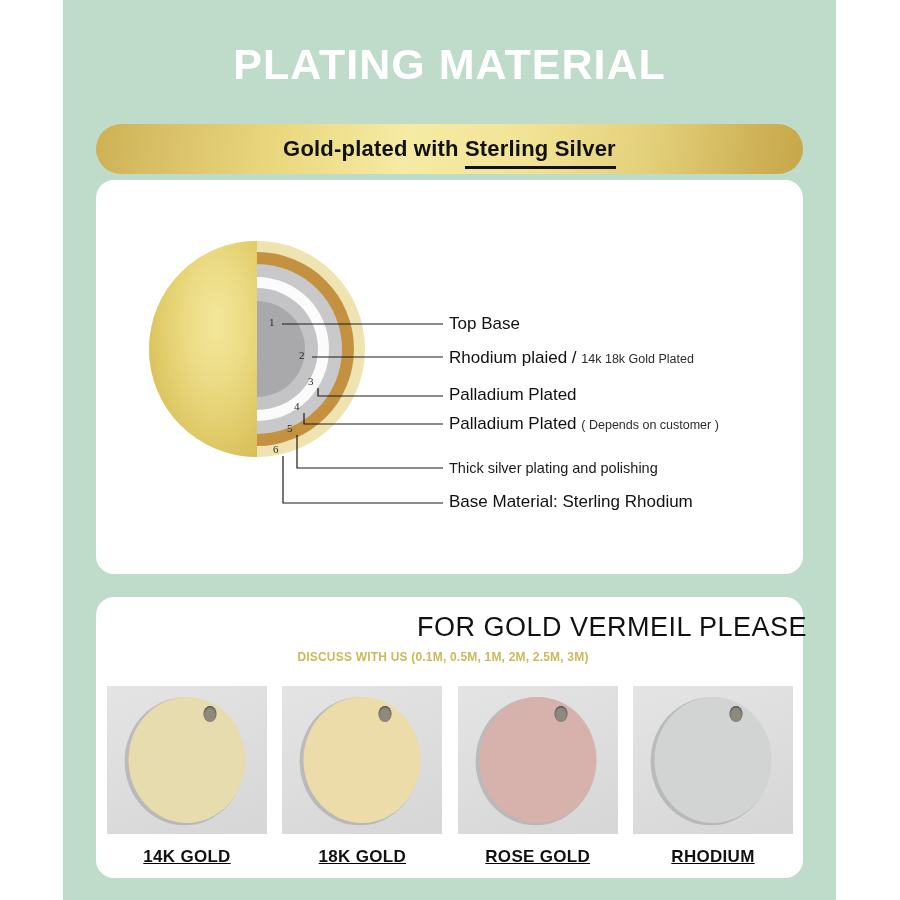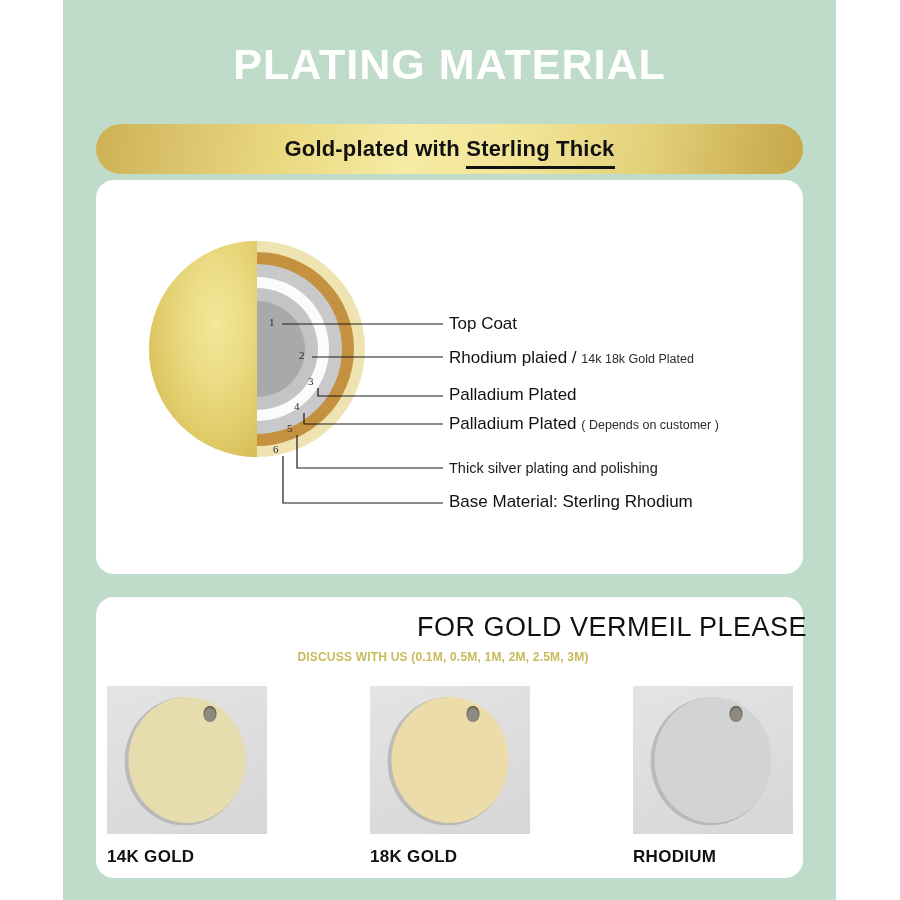--- a/index.html
+++ b/index.html
@@ -223,21 +223,22 @@
     top: 686px;
     width: 686px;
     height: 185px;
     display: flex;
     justify-content: space-between;
   }
   .swatch {
     width: 160px;
     display: flex;
     flex-direction: column;
-    align-items: flex-start;
+    align-items: center;
+    text-decoration: underline;
   }
   .swatch-photo {
     position: relative;
     width: 160px;
     height: 148px;
     background: linear-gradient(160deg, #e4e4e4 0%, #dedede 45%, #d6d6d6 100%);
     overflow: hidden;
   }
   .disc {
     position: absolute;
@@ -282,21 +283,21 @@
 <body>
 
 <div class="page">
 
   <div class="mint-panel"></div>
 
   <div class="header-title">PLATING MATERIAL</div>
 
   <div class="gold-banner">
     <div class="gold-banner-text">
-      <span>Gold-plated with </span><span class="underlined">Sterling Thick</span>
+      <span>Gold-plated with </span><span class="underlined">Sterling Silver</span>
     </div>
   </div>
 
   <div class="main-card"></div>
 
   <div class="sphere-wrap">
     <div class="sphere-layer layer-0"></div>
     <div class="sphere-layer layer-1"></div>
     <div class="sphere-layer layer-2"></div>
     <div class="sphere-layer layer-3"></div>
@@ -321,21 +322,21 @@
   </svg>
 
   <div class="leader-num" style="left:269px; top:316px;">1</div>
   <div class="leader-num" style="left:299px; top:349px;">2</div>
   <div class="leader-num" style="left:308px; top:375px;">3</div>
   <div class="leader-num" style="left:294px; top:400px;">4</div>
   <div class="leader-num" style="left:287px; top:422px;">5</div>
   <div class="leader-num" style="left:273px; top:443px;">6</div>
 
   <div class="label" style="left:449px; top:314px;">
-    <span>Top Coat</span>
+    <span>Top Base</span>
   </div>
 
   <div class="label" style="left:449px; top:348px;">
     <span>Rhodium plaied /</span>
     <span class="sub">14k 18k Gold Plated</span>
   </div>
 
   <div class="label" style="left:449px; top:385px;">
     <span>Palladium Plated</span>
   </div>
@@ -374,20 +375,29 @@
     <div class="swatch">
       <div class="swatch-photo">
         <div class="disc-shadow"></div>
         <div class="disc" id="disc1" style="background: rgb(236, 220, 170);">
           <div class="disc-hole"></div>
         </div>
       </div>
       <div class="swatch-label">18K GOLD</div>
     </div>
 
+    <div class="swatch">
+      <div class="swatch-photo">
+        <div class="disc-shadow"></div>
+        <div class="disc" id="disc2" style="background: rgb(215, 178, 172);">
+          <div class="disc-hole"></div>
+        </div>
+      </div>
+      <div class="swatch-label">ROSE GOLD</div>
+    </div>
 
     <div class="swatch">
       <div class="swatch-photo">
         <div class="disc-shadow"></div>
         <div class="disc" id="disc3" style="background: rgb(210, 211, 211);">
           <div class="disc-hole"></div>
         </div>
       </div>
       <div class="swatch-label">RHODIUM</div>
     </div>

